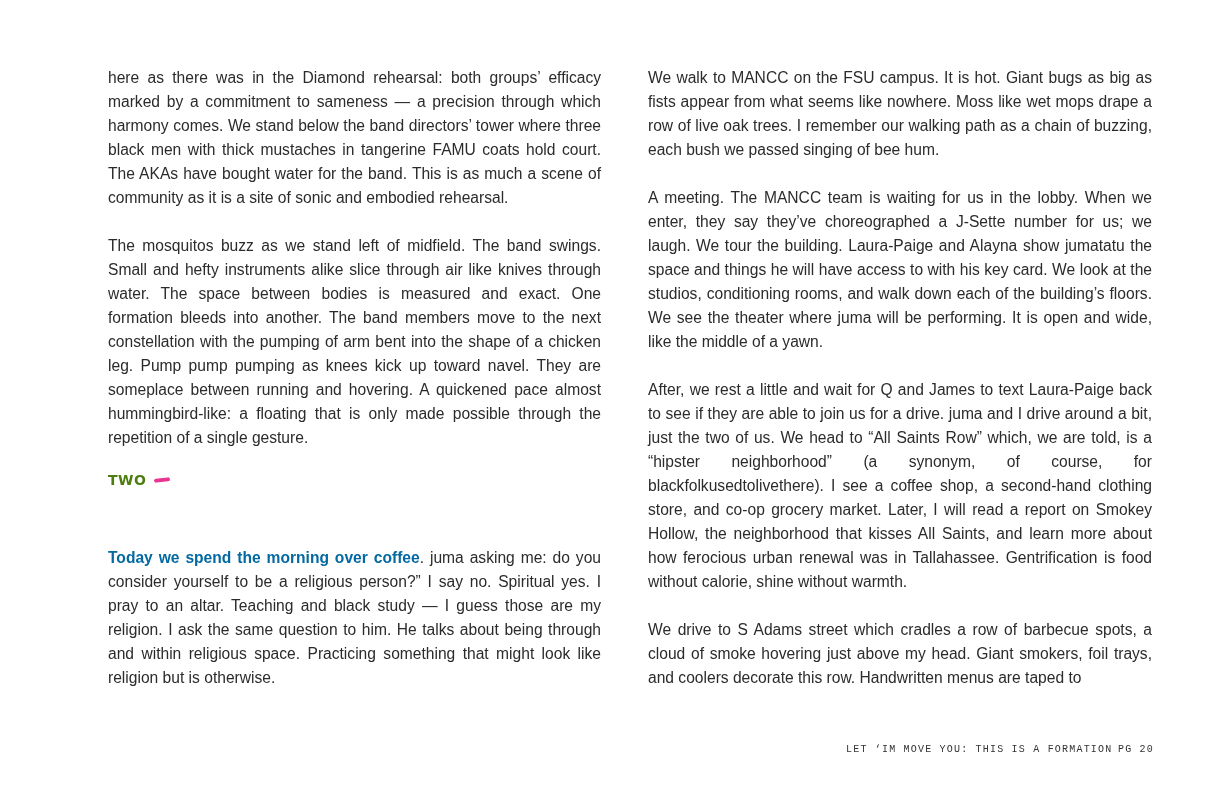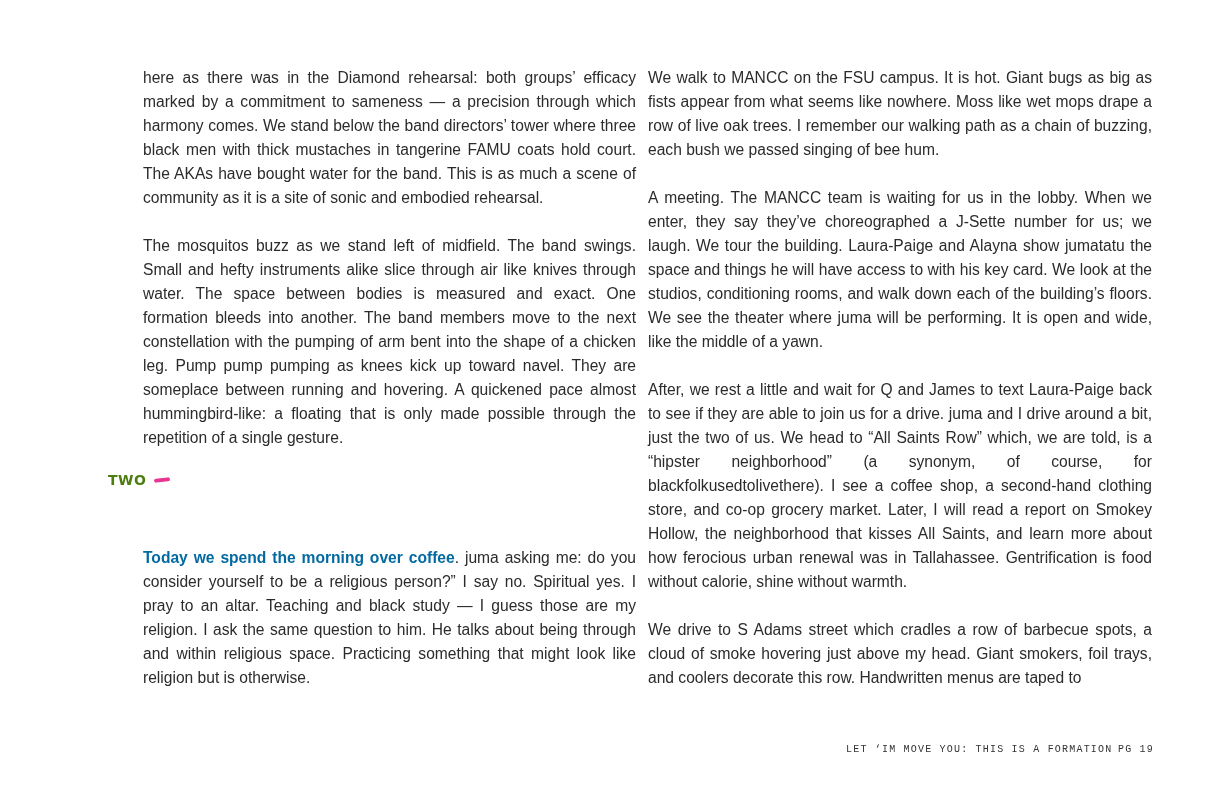--- a/index.html
+++ b/index.html
@@ -1,19 +1,19 @@
 <!DOCTYPE html>
 <html><head>
 <meta charset="utf-8">
 <style>
   html, body { margin: 0; padding: 0; background: #ffffff; }
   body { width: 1224px; height: 792px; position: relative; overflow: hidden;
          font-family: "Liberation Sans", sans-serif; color: #2b2b2b; }
   .col { position: absolute; top: 66px; font-size: 15.6px; line-height: 24px; }
-  .col.left { left: 108px; width: 493px; margin-left: 35px; }
+  .col.left { left: 108px; width: 493px; }
   .col.right { left: 648px; width: 504px; }
   .para { margin: 0 0 24px 0; text-align: justify; }
   .para .lead { font-weight: bold; color: #0369a1; }
   .section-head { position: absolute; left: 108px; top: 472px; color: #4d7c0f;
                   font-family: "DejaVu Sans", sans-serif; font-weight: bold; font-size: 14px;
                   letter-spacing: 0.5px; display: flex; align-items: center; gap: 8px; }
   .section-head .dash { display: inline-block; width: 16px; height: 4px; border-radius: 2px;
                         background: #e8358f; transform: rotate(-6deg); }
   .footer { position: absolute; top: 744px; font-family: Liberation Mono, monospace;
             font-size: 10px; letter-spacing: 1.2px; color: #333; }
@@ -42,13 +42,13 @@
 </div>
 
 <div class="col right">
   <p class="para">We walk to MANCC on the FSU campus. It is hot. Giant bugs as big as fists appear from what seems like nowhere. Moss like wet mops drape a row of live oak trees. I remember our walking path as a chain of buzzing, each bush we passed singing of bee hum.</p>
   <p class="para">A meeting. The MANCC team is waiting for us in the lobby. When we enter, they say they’ve choreographed a J-Sette number for us; we laugh. We tour the building. Laura-Paige and Alayna show jumatatu the space and things he will have access to with his key card. We look at the studios, conditioning rooms, and walk down each of the building’s floors. We see the theater where juma will be performing. It is open and wide, like the middle of a yawn.</p>
   <p class="para">After, we rest a little and wait for Q and James to text Laura-Paige back to see if they are able to join us for a drive. juma and I drive around a bit, just the two of us. We head to “All Saints Row” which, we are told, is a “hipster neighborhood” (a synonym, of course, for blackfolkusedtolivethere). I see a coffee shop, a second-hand clothing store, and co-op grocery market. Later, I will read a report on Smokey Hollow, the neighborhood that kisses All Saints, and learn more about how ferocious urban renewal was in Tallahassee. Gentrification is food without calorie, shine without warmth.</p>
   <p class="para">We drive to S Adams street which cradles a row of barbecue spots, a cloud of smoke hovering just above my head. Giant smokers, foil trays, and coolers decorate this row. Handwritten menus are taped to</p>
 </div>
 
 <div class="footer title">LET ‘IM MOVE YOU: THIS IS A FORMATION</div>
-<div class="footer page">PG 19</div>
+<div class="footer page">PG 20</div>
 
 </body></html>

